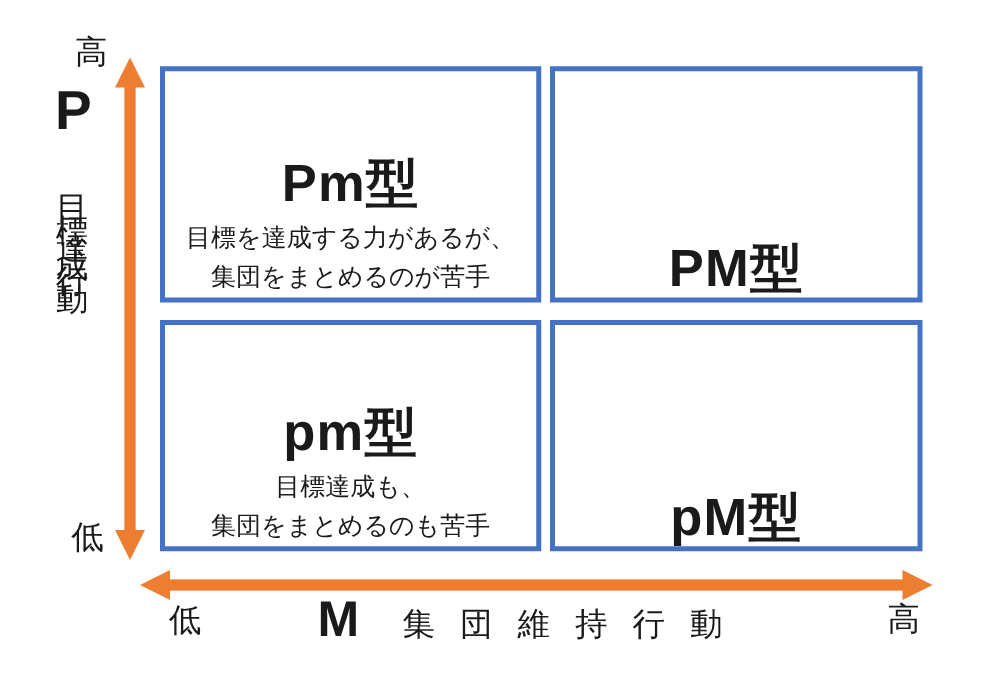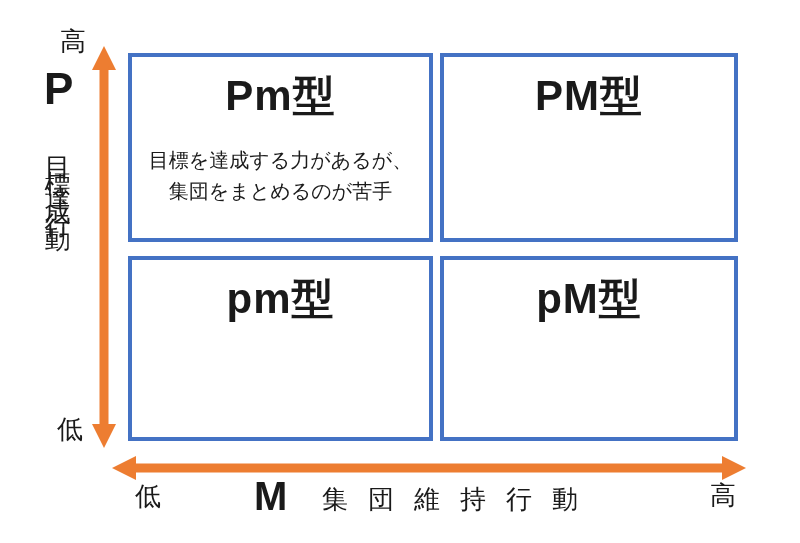--- a/index.html
+++ b/index.html
@@ -17,35 +17,36 @@
   
   .quad {
     position: absolute;
     box-sizing: border-box;
     border: 4px solid #4472C4;
     background: #ffffff;
     display: flex;
     flex-direction: column;
     align-items: center;
     text-align: center;
+    justify-content: flex-end;
   }
   .quad.tl { left: 128px; top: 53px;  width: 305px; height: 189px; }
   .quad.tr { left: 440px; top: 53px;  width: 298px; height: 189px; }
   .quad.bl { left: 128px; top: 256px; width: 305px; height: 185px; }
   .quad.br { left: 440px; top: 256px; width: 298px; height: 185px; }
 
   .quad-title {
     margin-top: 16px;
     font-size: 42px;
     font-weight: 600;
     line-height: 1.1;
     letter-spacing: 1px;
   }
   .quad-desc {
-    margin-top: 26px;
+    margin-top: 6px;
     font-size: 20px;
     line-height: 1.55;
     white-space: pre-line;
   }
 
   
   .v-high  { left: 60px;  top: 24px;  font-size: 26px; }
   .v-letter{ left: 44px;  top: 64px;  font-size: 44px; font-weight: 600; }
   .v-label {
     left: 45px; top: 136px;
@@ -97,19 +98,21 @@
     <div class="quad-desc">目標を達成する力があるが、
 集団をまとめるのが苦手</div>
   </div>
 
   <div class="quad tr">
     <div class="quad-title">PM型</div>
   </div>
 
   <div class="quad bl">
     <div class="quad-title">pm型</div>
+    <div class="quad-desc">目標達成も、
+集団をまとめるのも苦手</div>
   </div>
 
   <div class="quad br">
     <div class="quad-title">pM型</div>
   </div>
 
 </div>
 
 </body></html>

